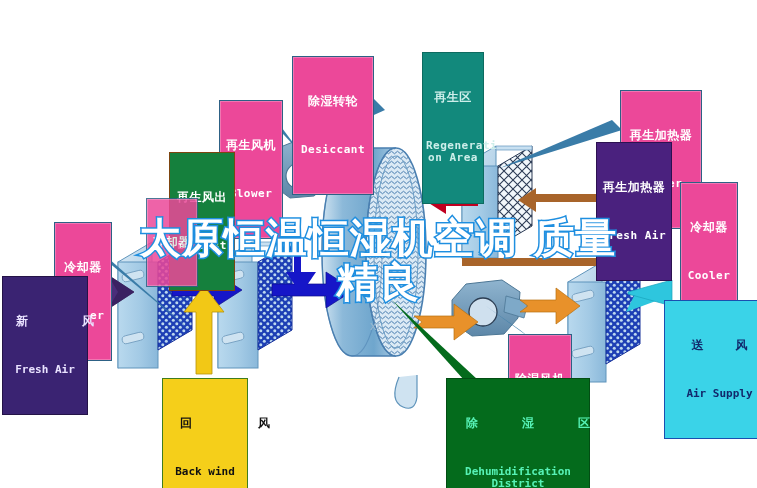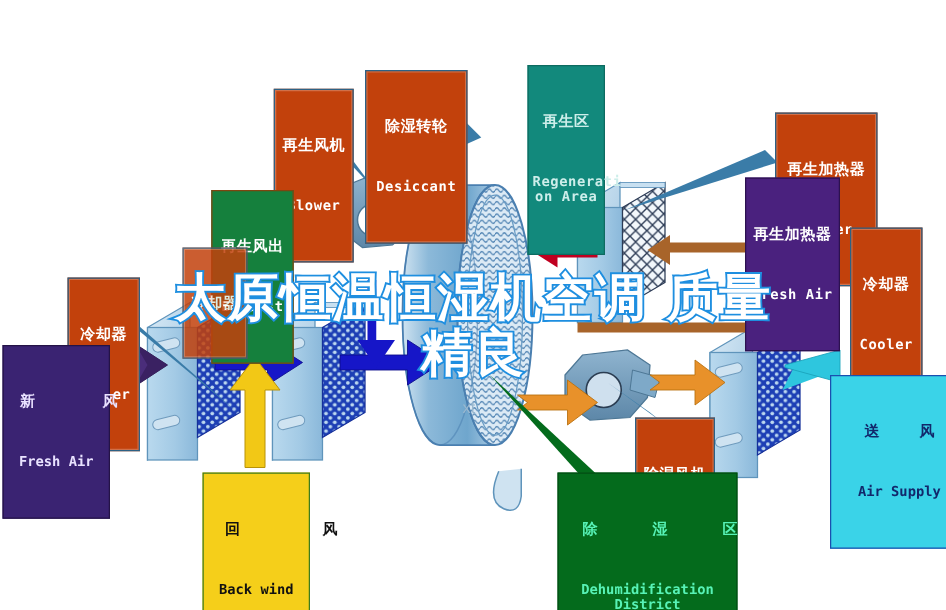--- a/index.html
+++ b/index.html
@@ -7,21 +7,21 @@
   #stage{position:relative;width:757px;height:488px;background:#ffffff;overflow:hidden;}
   #stage svg{position:absolute;left:0;top:0;}
 
   
   .label{position:absolute;box-sizing:border-box;text-align:center;line-height:1.12;
          white-space:pre;letter-spacing:.5px;}
   .label .cn{display:block;font-family:"DejaVu Sans","Liberation Sans",sans-serif;font-weight:700;}
   .label .en{display:block;font-family:"DejaVu Sans Mono","Liberation Mono",monospace;font-weight:700;}
 
   
-  .cal{background:#c2410c;color:#ffffff;border:1px solid #2d6185;
+  .cal{background:#ec4899;color:#ffffff;border:1px solid #2d6185;
        box-shadow:0 0 0 1px rgba(255,255,255,.25) inset;}
   .cal .cn{font-size:12px;}
   .cal .en{font-size:11px;}
 
   .teal{background:#12897c;color:#cdeeea;border:1px solid #0d6b60;}
   .teal .cn{font-size:12px;}
   .teal .en{font-size:11px;}
 
   .orange{background:#15803d;color:#ffffff;border:1px solid #7d4510;}
   .orange .cn{font-size:12px;}
@@ -228,21 +228,21 @@
       <polygon points="520,330 530,338 486,306" fill="#3a7ca8"></polygon>
       <polygon points="464,380 478,380 392,300" fill="#046b1c"></polygon>
     </g>
   </svg>
 
   <div class="label cal" style="left:292px;top:56px;width:82px;padding:2px 3px;">
     <span class="cn">除湿转轮</span>
     <span class="en">Desiccant</span>
   </div>
 
-  <div class="label cal" style="left:219px;top:71px;width:64px;padding:2px 3px;">
+  <div class="label cal" style="left:219px;top:100px;width:64px;padding:2px 3px;">
     <span class="cn">再生风机</span>
     <span class="en">Blower</span>
   </div>
 
   <div class="label teal" style="left:422px;top:52px;width:62px;padding:2px 3px;">
     <span class="cn">再生区</span>
     <span class="en">Regenerati
 on Area</span>
   </div>
 

